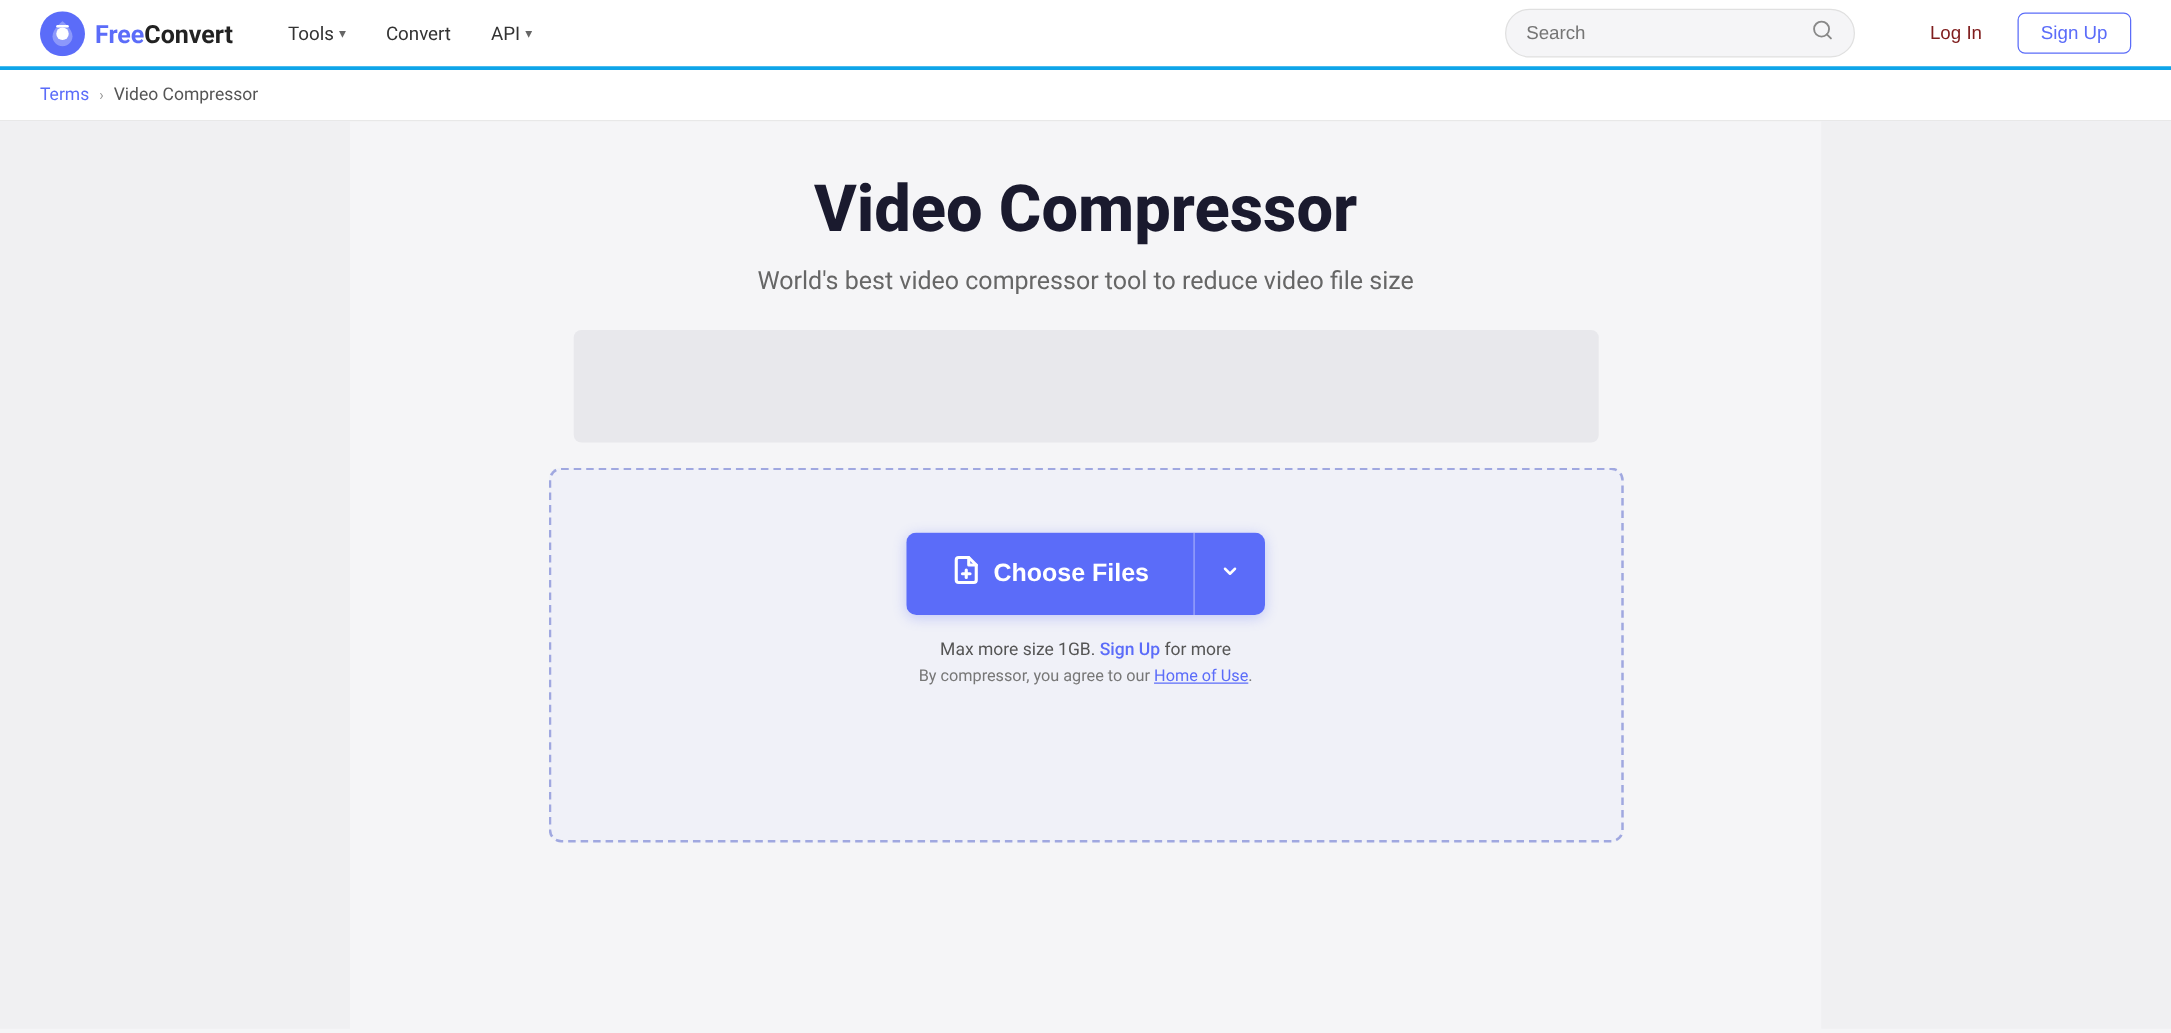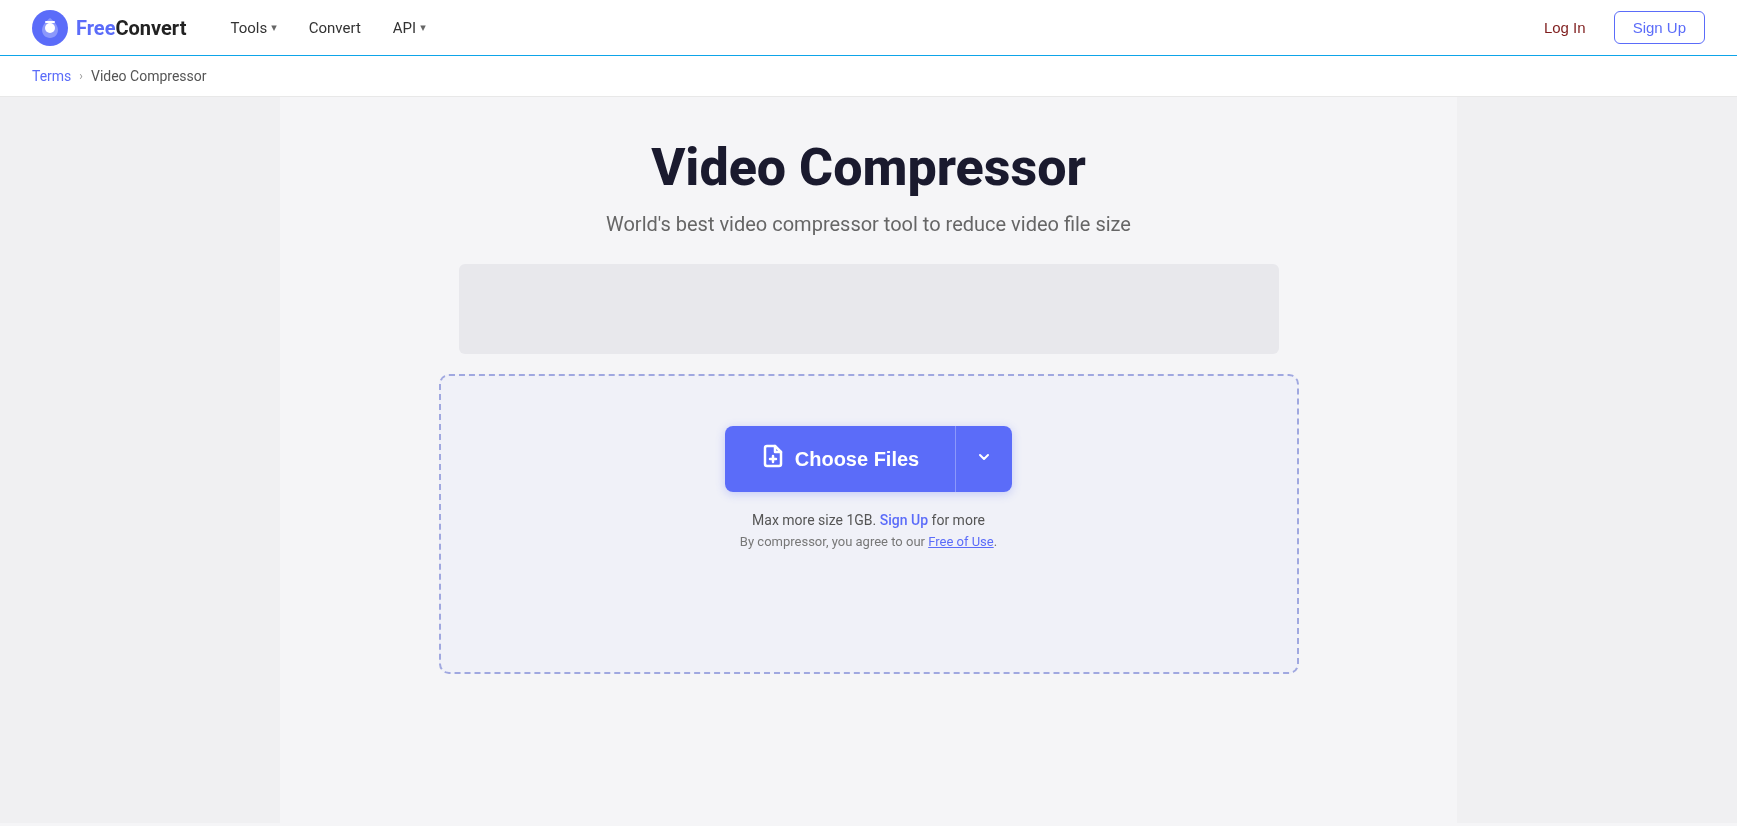--- a/index.html
+++ b/index.html
@@ -12,21 +12,21 @@
       font-family: -apple-system, BlinkMacSystemFont, 'Segoe UI', Roboto, sans-serif;
       background: #f5f5f7;
       color: #222;
       min-height: 826px;
       width: 1737px;
     }
 
     
     .navbar {
       background: #fff;
-      border-bottom: 1px solid #0ea5e9;
+      border-bottom: 3px solid #0ea5e9;
       height: 56px;
       display: flex;
       align-items: center;
       padding: 0 32px;
       gap: 32px;
       position: sticky;
       top: 0;
       z-index: 100;
     }
 
@@ -299,20 +299,29 @@
     </a>
     <a class="nav-item" href="#">
       <span>Convert</span>
     </a>
     <a class="nav-item" href="#">
       <span>API</span>
       <span class="nav-chevron">▾</span>
     </a>
   </div>
 
+  <div class="navbar-search">
+    <input type="text" placeholder="Search" style="">
+    <span class="search-icon-btn">
+      <svg width="18" height="18" viewBox="0 0 24 24" fill="none" stroke="#888" stroke-width="2" stroke-linecap="round" stroke-linejoin="round">
+        <circle cx="11" cy="11" r="8"></circle>
+        <line x1="21" y1="21" x2="16.65" y2="16.65"></line>
+      </svg>
+    </span>
+  </div>
 
   <div class="navbar-auth">
     <button class="btn-login">Log In</button>
     <button class="btn-signup">Sign Up</button>
   </div>
 </nav>
 
 <div class="breadcrumb">
   <a class="breadcrumb-home" href="#">Terms</a>
   <span class="breadcrumb-sep">›</span>
@@ -353,21 +362,21 @@
         </button>
       </div>
 
       <p class="upload-info">
         <span>Max more size 1GB.</span>
         <a href="#">
           <span>Sign Up</span></a><span> for more</span>
       </p>
 
       <p class="upload-terms">
-        <span>By compressor, you agree to our </span><a href="#"><span>Free of Use</span></a><span>.</span>
+        <span>By compressor, you agree to our </span><a href="#"><span>Home of Use</span></a><span>.</span>
       </p>
 
     </div>
   </div>
 
   <div class="side-panel"></div>
 
 </div>
 
 </body></html>

